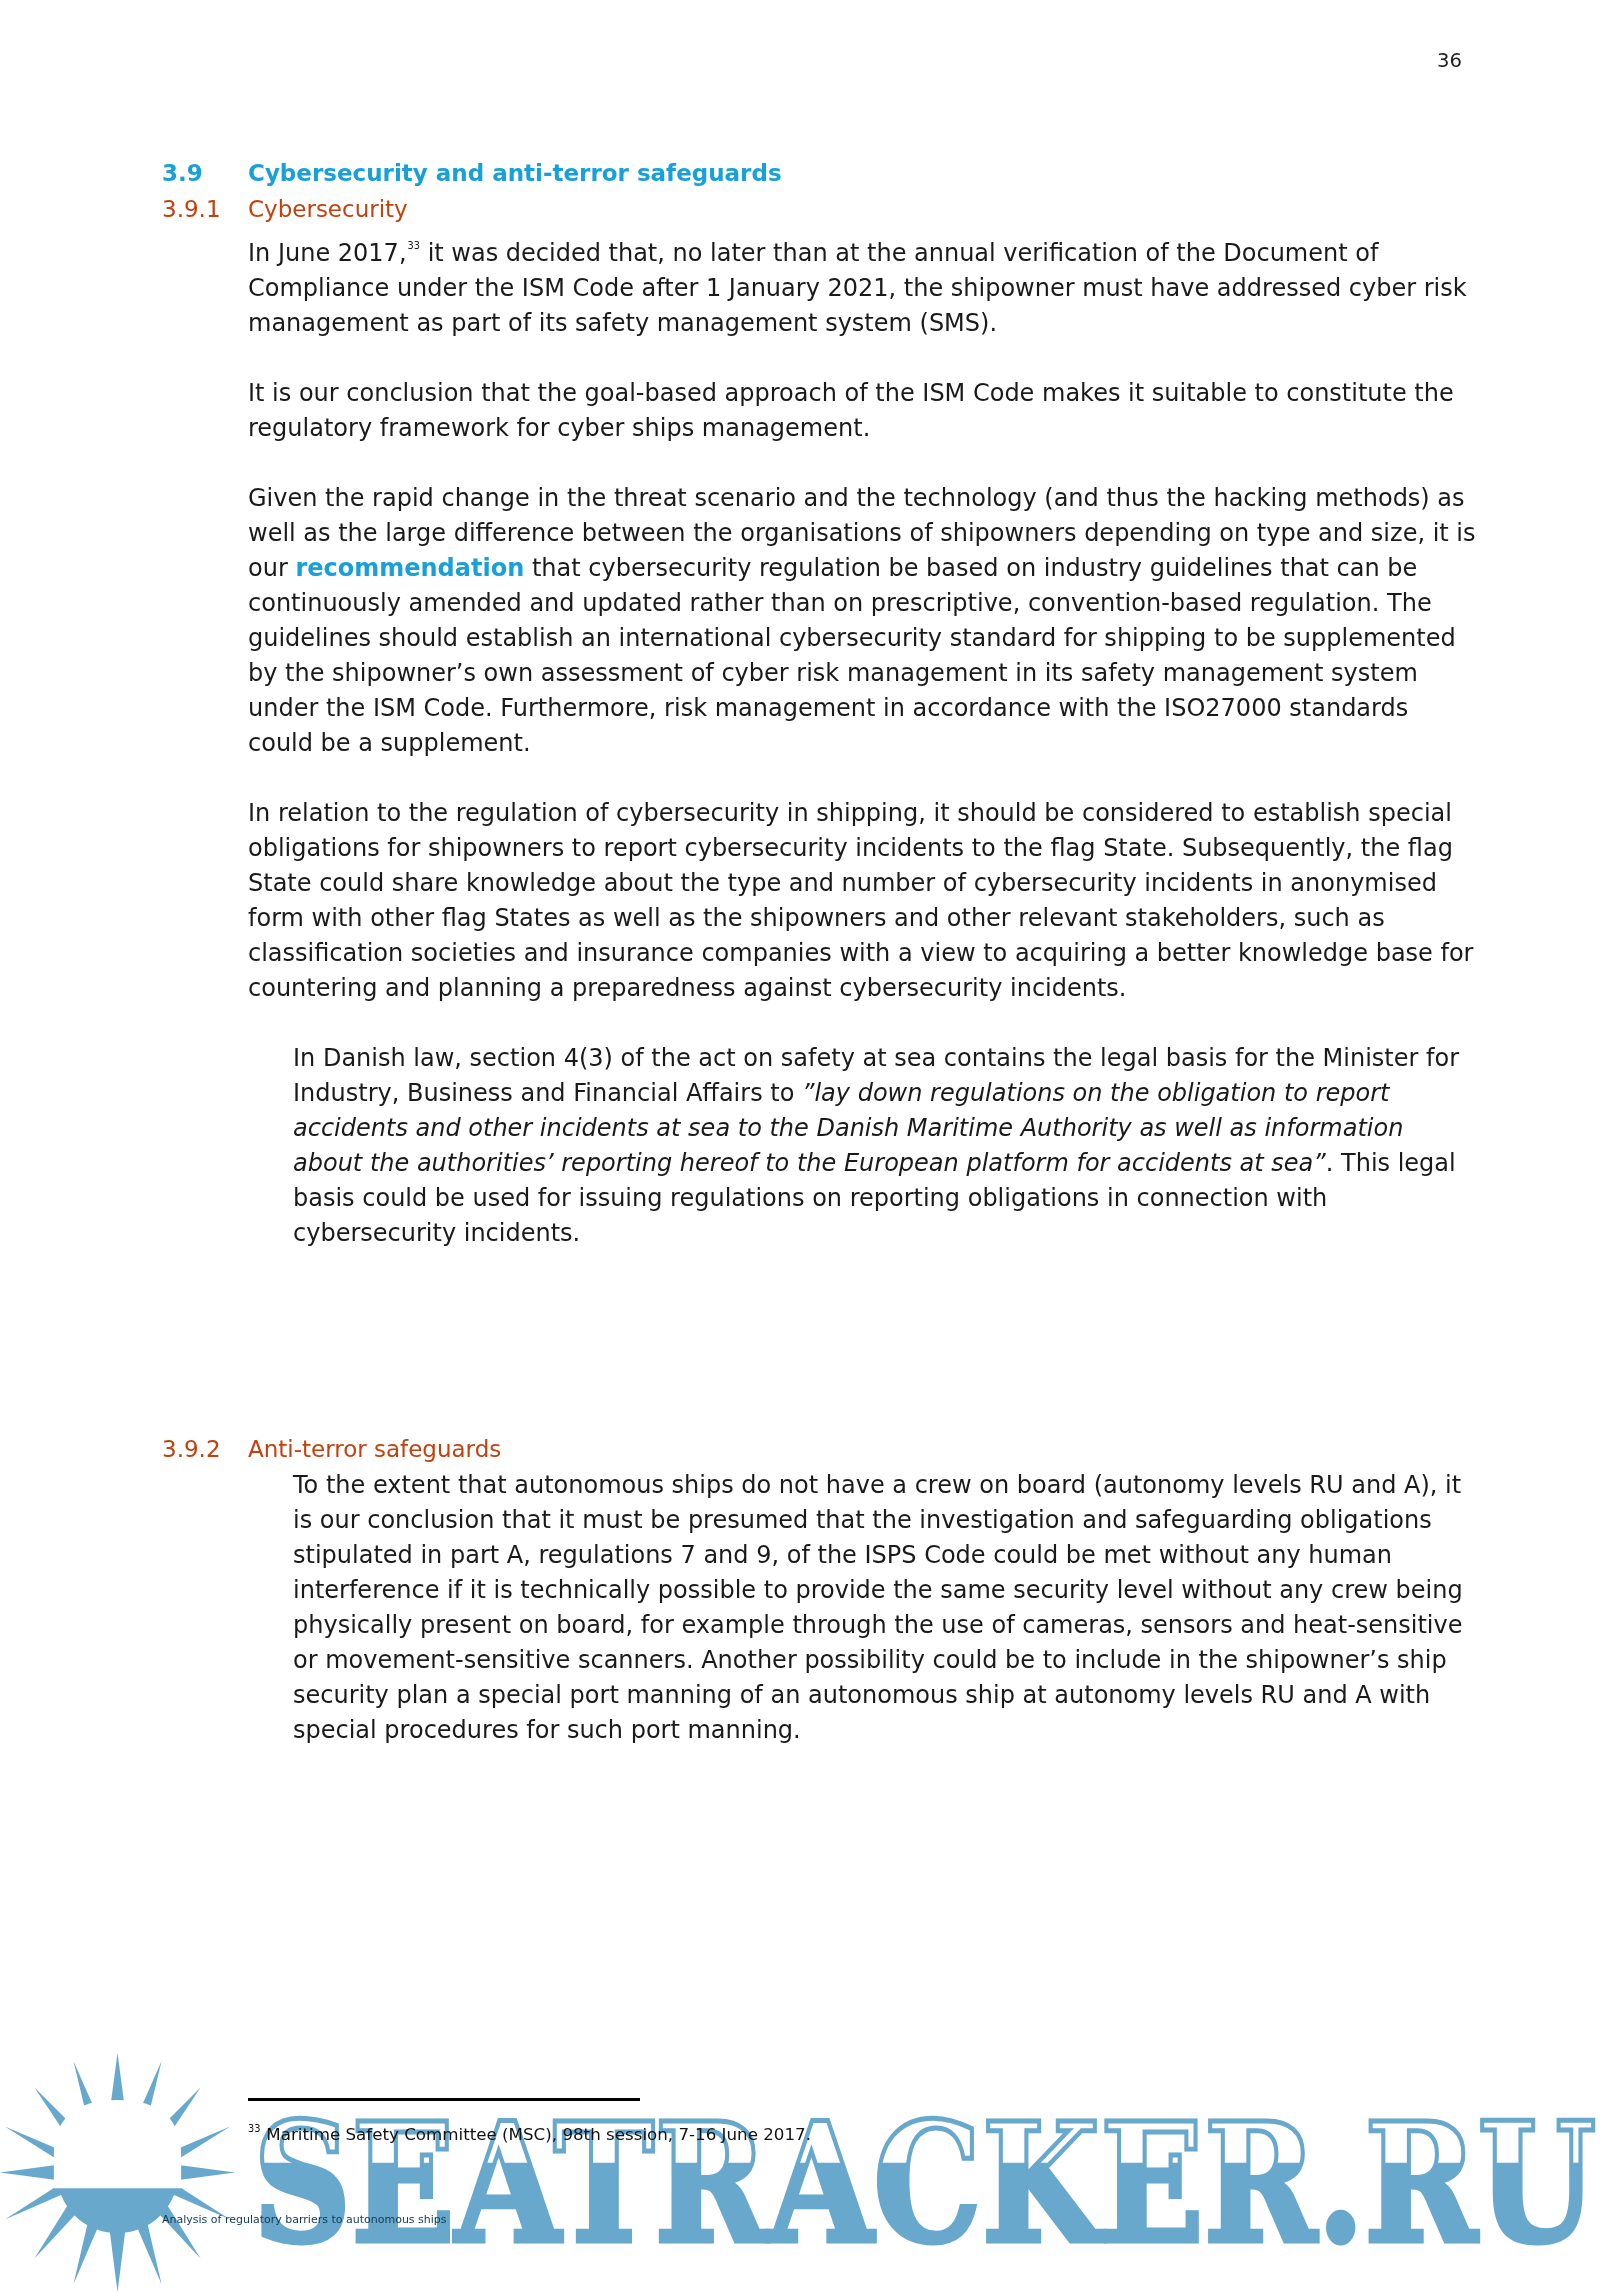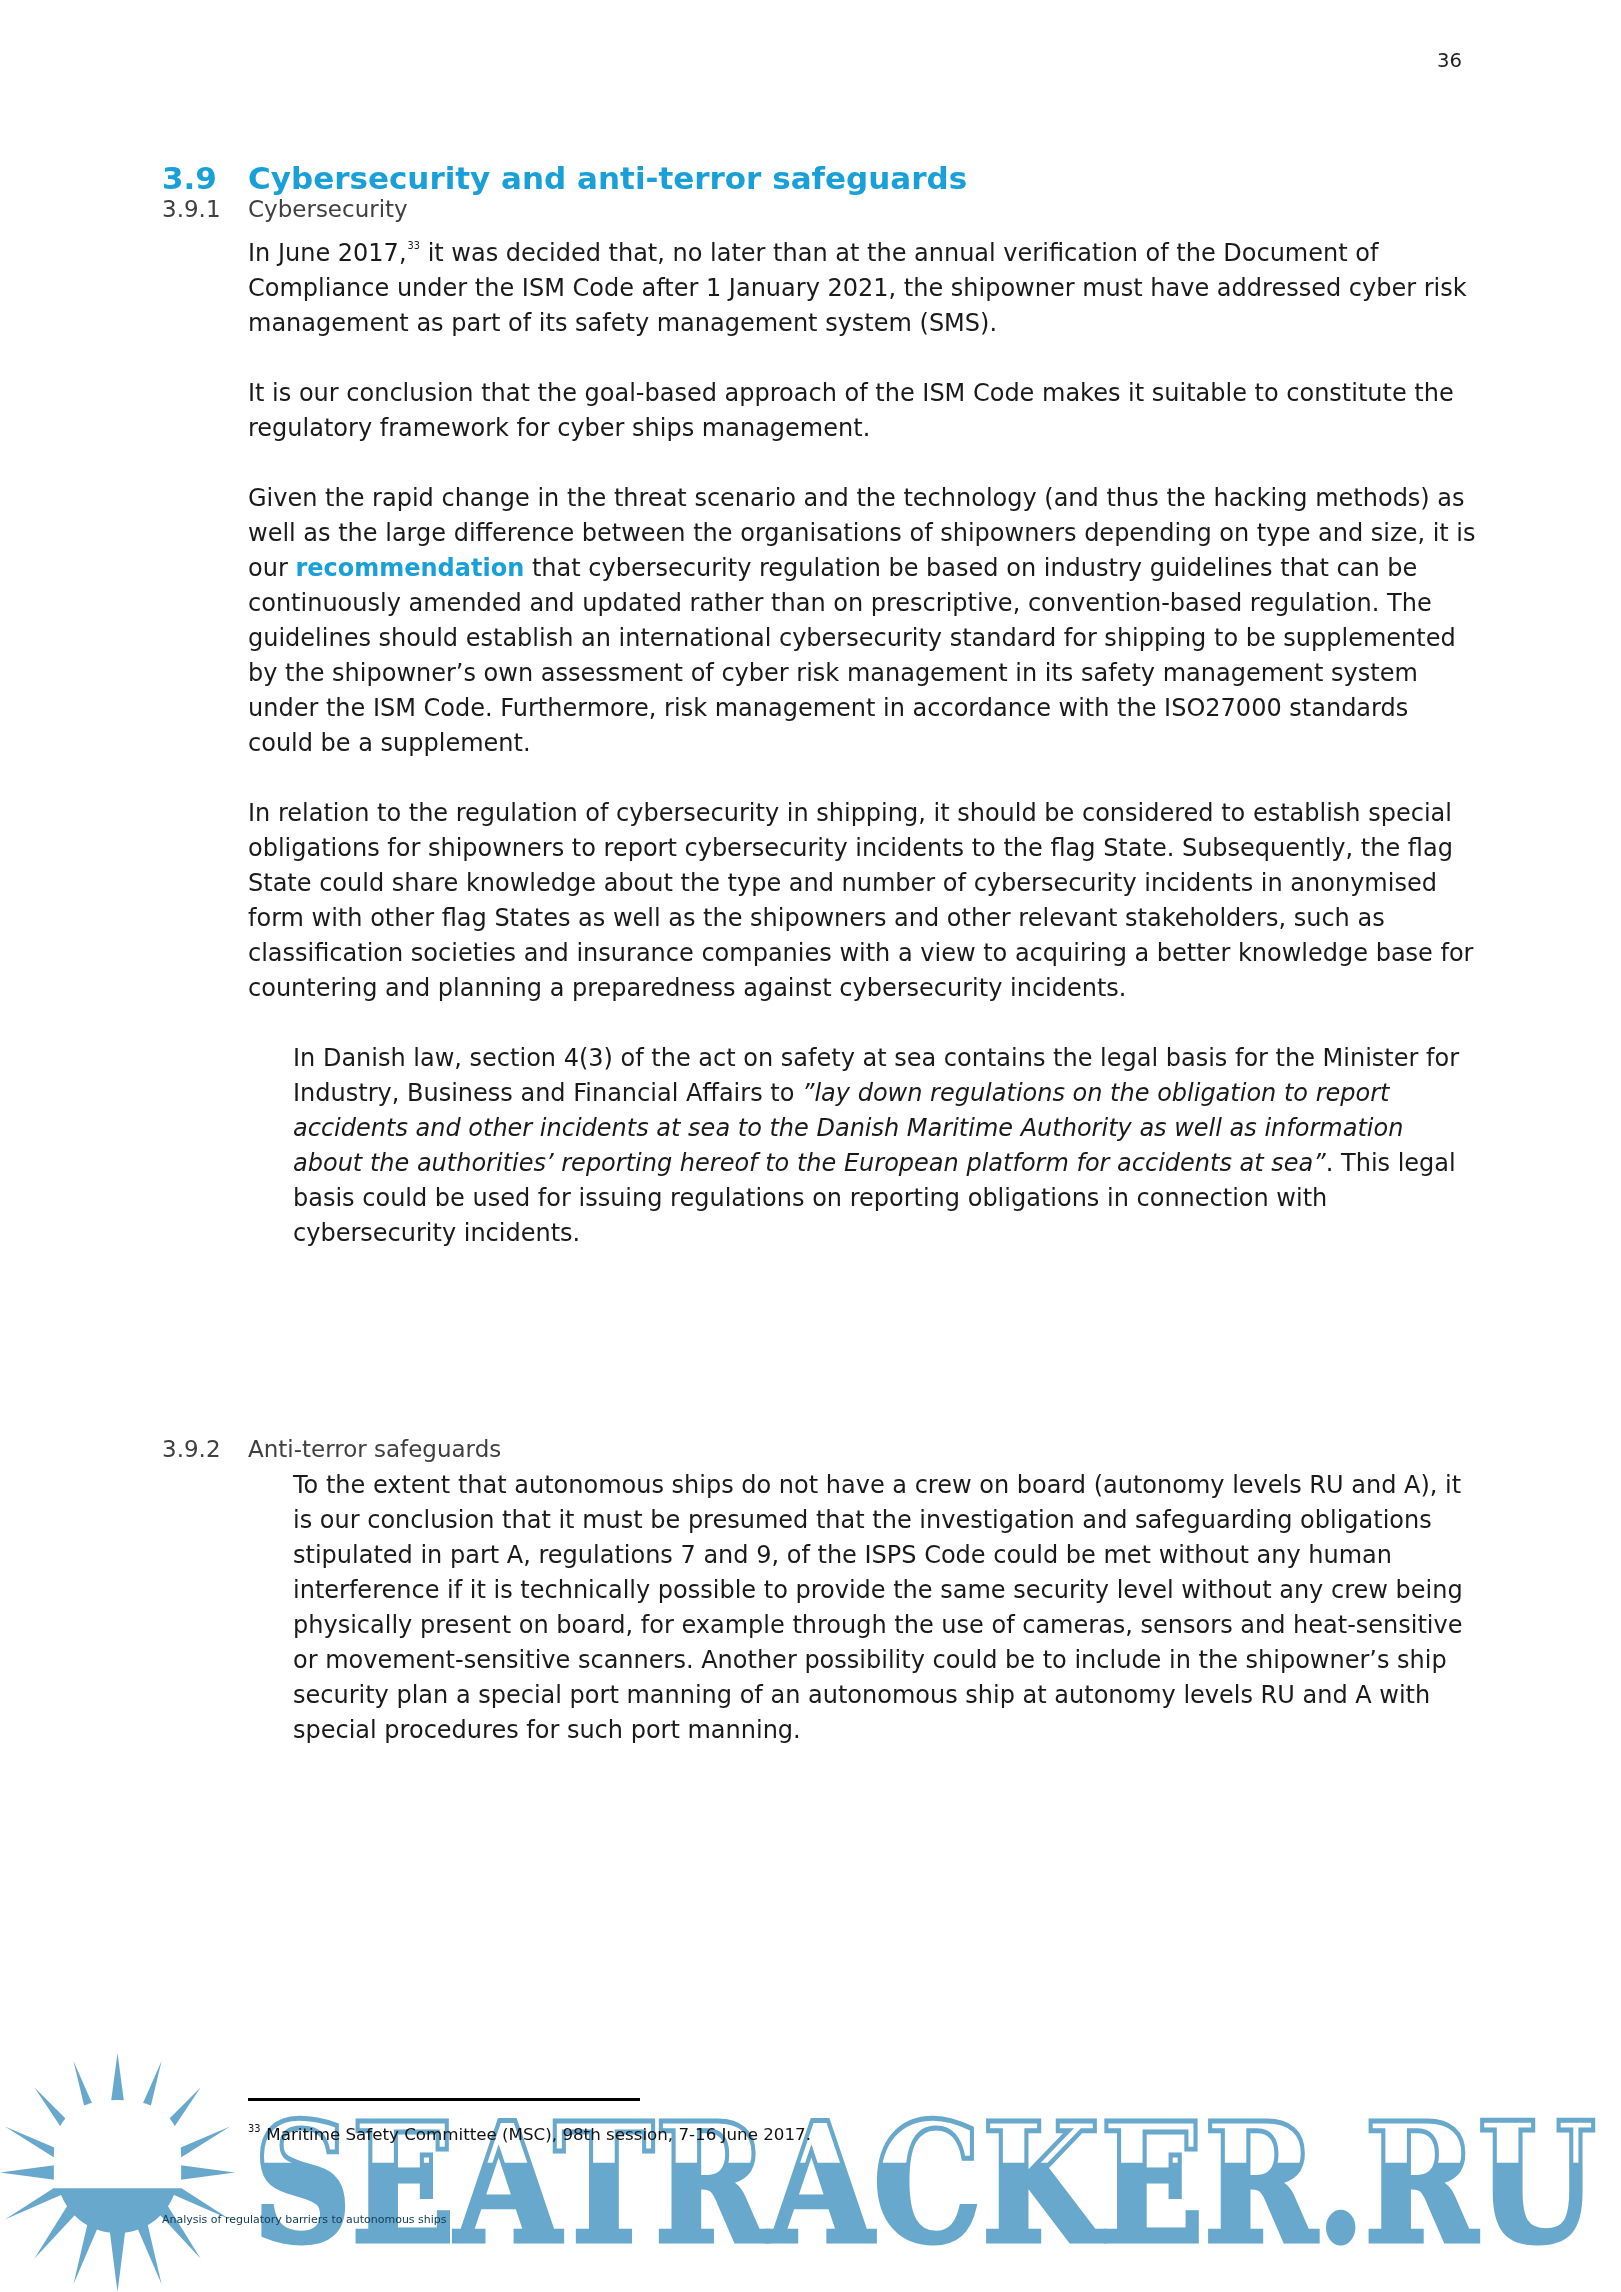--- a/index.html
+++ b/index.html
@@ -1,21 +1,21 @@
 <!DOCTYPE html>
 <html><head>
 <meta charset="utf-8">
 <style>
   html, body { margin: 0; padding: 0; background: #ffffff; }
   body { width: 1621px; height: 2293px; position: relative; overflow: hidden;
          font-family: "DejaVu Sans", sans-serif; color: #1a1a1a; }
   .page-number { position: absolute; top: 49px; left: 1437px; font-size: 19.6px; color: #222; text-align: center; }
-  .h2 { position: absolute; left: 162px; top: 160px; font-size: 31px; font-weight: bold; color: #1aa0d8; }
+  .h2 { position: absolute; left: 162px; top: 160px; font-size: 23px; font-weight: bold; color: #1aa0d8; }
   .h2 .num { display: inline-block; width: 86px; }
-  .h3 { position: absolute; left: 162px; font-size: 23px; color: #404040; }
+  .h3 { position: absolute; left: 162px; font-size: 23px; color: #c2410c; }
   .h3 .num { display: inline-block; width: 86px; }
   .body-block { position: absolute; left: 248px; width: 1230px; font-size: 24px; line-height: 35px; }
   .body-block p { margin: 0 0 35px 0; }
   .body-block p:last-child { margin-bottom: 0; margin-left: 45px; }
   .rec { color: #1aa0d8; font-weight: bold; }
   sup.fn { font-size: 9.8px; vertical-align: 11.8px; margin-left: 1px; }
   .footnote-rule { position: absolute; left: 248px; top: 2098px; width: 392px; height: 2.9px; background: #000; }
   .footnote { position: absolute; left: 248px; top: 2123px; font-size: 16.7px; color: #111; z-index: 3; }
   .footnote sup { font-size: 9.8px; vertical-align: 7.8px; margin-right: 5.9px; }
   .footer { position: absolute; left: 162px; top: 2213px; font-size: 11px; color: #0d3b55; z-index: 3; }

